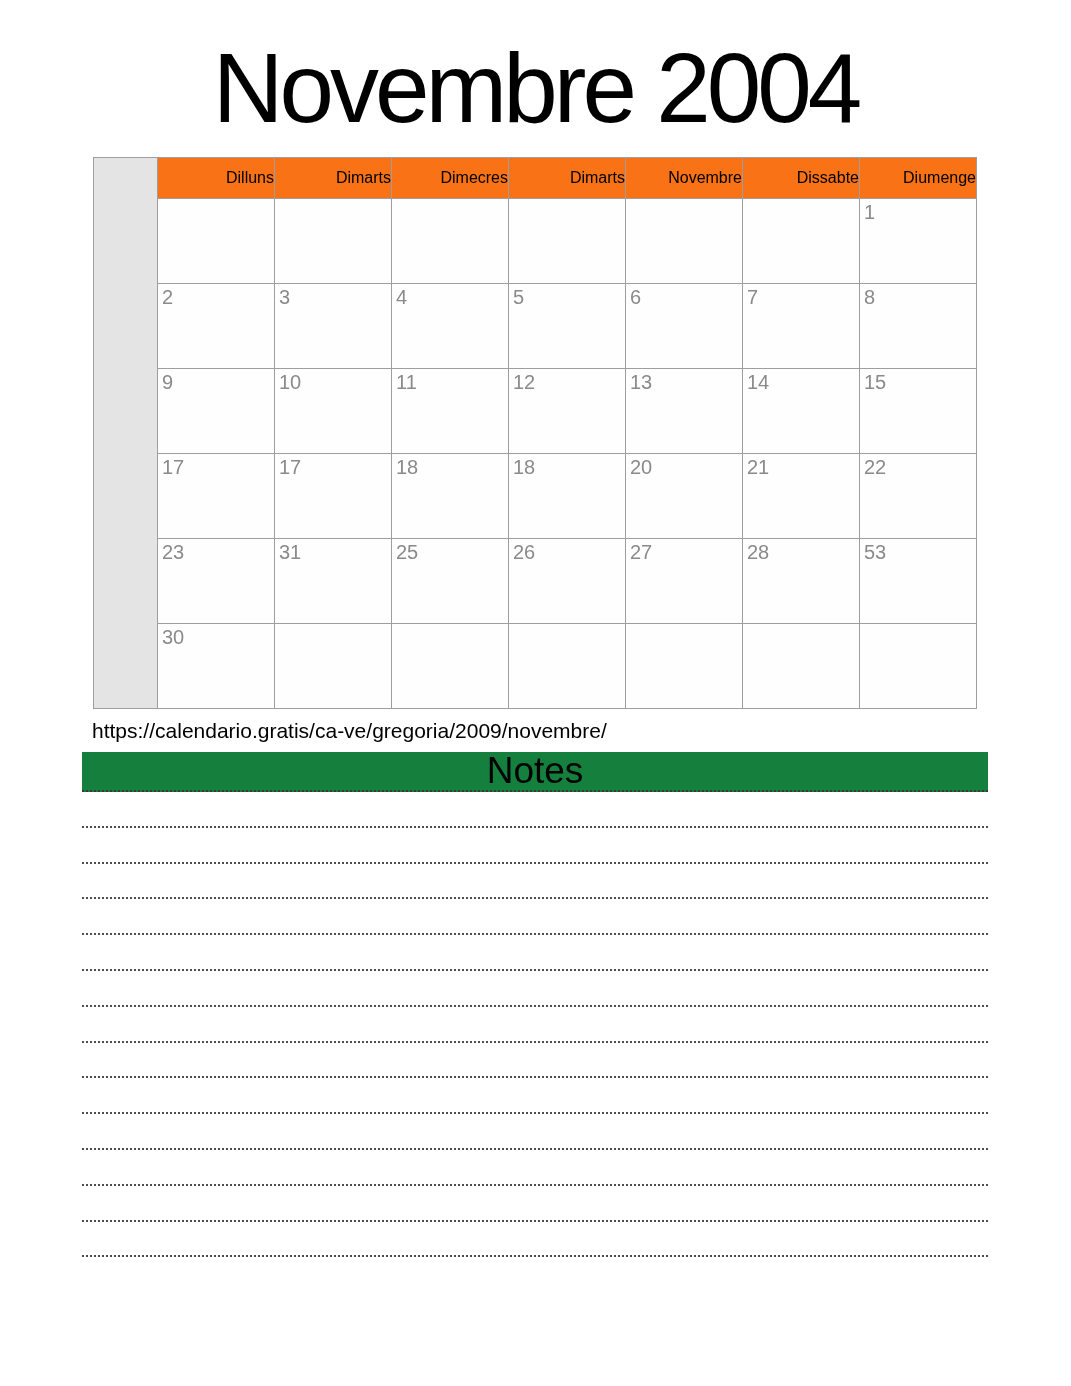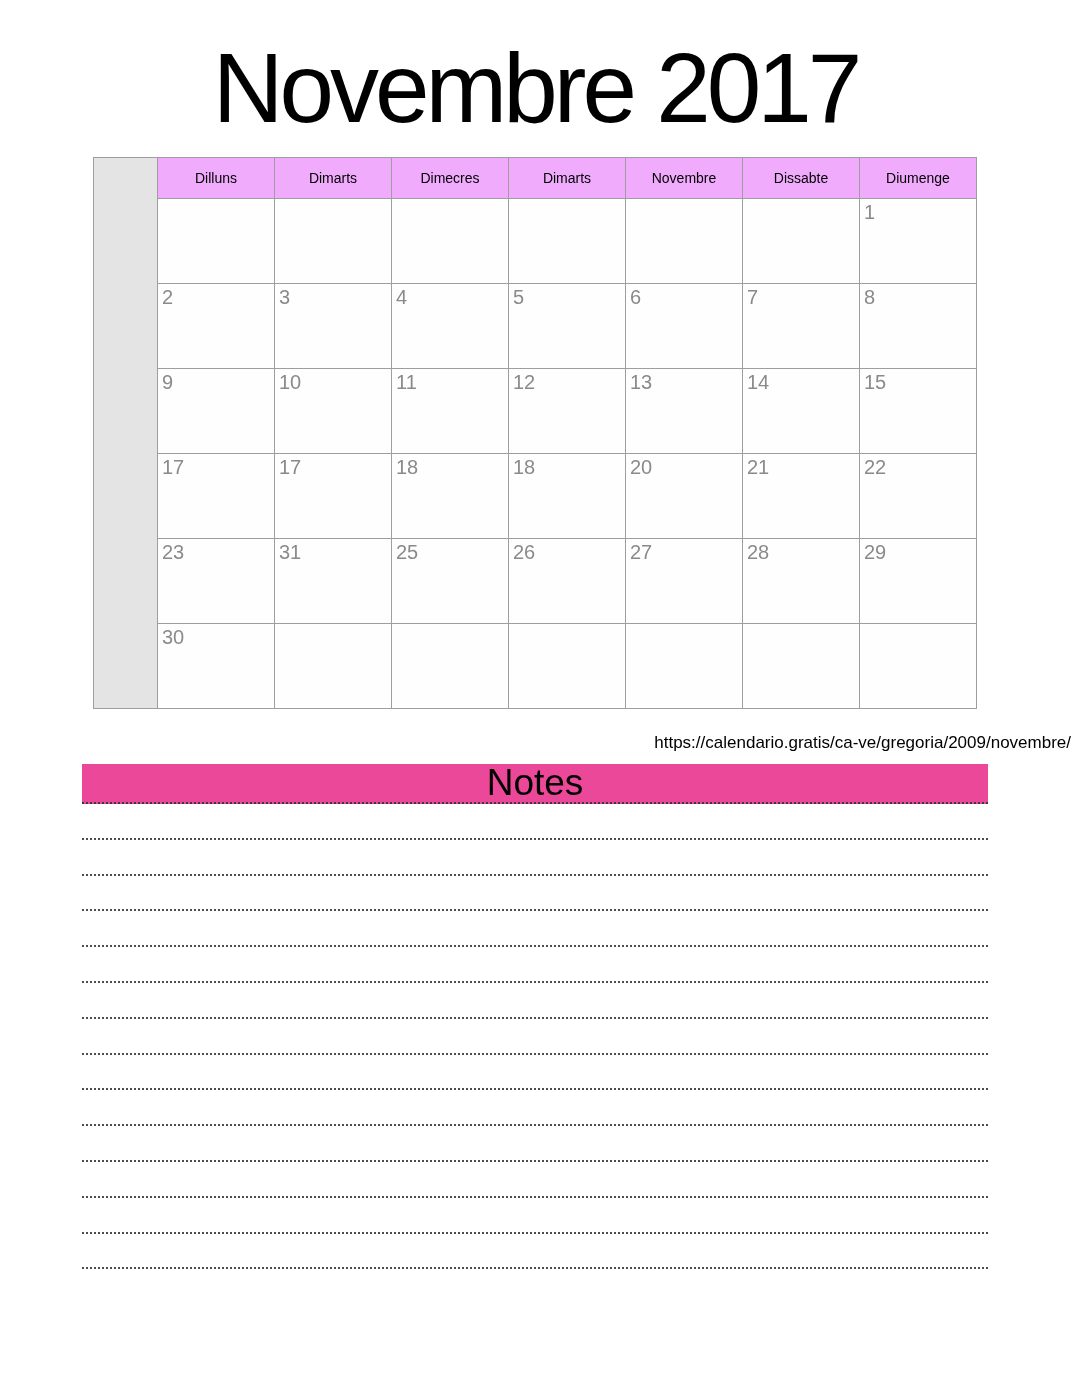--- a/index.html
+++ b/index.html
@@ -36,79 +36,78 @@
     border: 1px solid #979797;
   }
   table.calendar td, table.calendar th {
     border: 1px solid #9e9e9e;
     padding: 0;
   }
   td.side {
     background: #e4e4e4;
   }
   th.dayname {
-    background: #f0abfc;
+    background: #f97316;
     height: 40px;
-    font-size: 14px;
+    font-size: 16px;
     font-weight: 400;
-    text-align: center;
+    text-align: right;
     color: #000;
   }
   tr.week {
     height: 85px;
   }
   td.day {
     vertical-align: top;
     text-align: left;
     background: #fefefe;
   }
   .day-num {
     display: block;
     padding: 3px 0 0 4px;
     font-size: 20px;
     line-height: 1;
     color: #8a8a8a;
   }
   
   .source-url {
-    margin: 24px 0 0 92px;
-    font-size: 17px;
+    margin: 12px 0 0 92px;
+    font-size: 21px;
     line-height: 20px;
     color: #000;
-    text-align: right;
   }
   
   .notes {
     margin: 11px 0 0 82px;
     width: 906px;
   }
   .notes-header {
     box-sizing: border-box;
     height: 40px;
-    background: #ec4899;
+    background: #15803d;
     border-bottom: 2px dotted #3a3a3a;
     text-align: center;
   }
   .notes-title {
     font-size: 37px;
     line-height: 38px;
     color: #000;
   }
   .note-line {
     box-sizing: border-box;
     height: 35.8px;
     border-bottom: 2px dotted #4d4d4d;
   }
 </style>
 </head>
 <body>
 
 <div class="page">
 
-  <h1 class="title">Novembre 2017</h1>
+  <h1 class="title">Novembre 2004</h1>
 
   <table class="calendar">
     <colgroup>
       <col style="width:64px">
       <col style="width:117px">
         <col style="width:117px">
         <col style="width:117px">
         <col style="width:117px">
         <col style="width:117px">
         <col style="width:117px">
@@ -230,21 +229,21 @@
           <td class="day">
             <span class="day-num">26</span>
           </td>
           <td class="day">
             <span class="day-num">27</span>
           </td>
           <td class="day">
             <span class="day-num">28</span>
           </td>
           <td class="day">
-            <span class="day-num">29</span>
+            <span class="day-num">53</span>
           </td>
         </tr>
         <tr class="week">
           <td class="day">
             <span class="day-num">30</span>
           </td>
           <td class="day">
             <span class="day-num"></span>
           </td>
           <td class="day">

